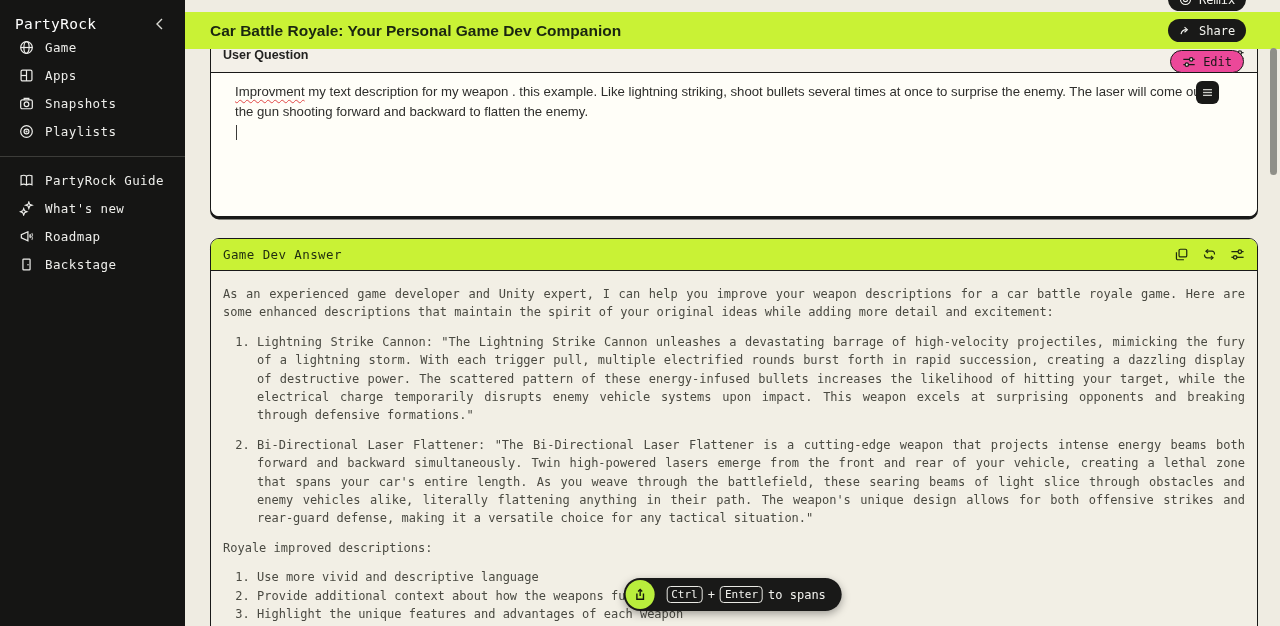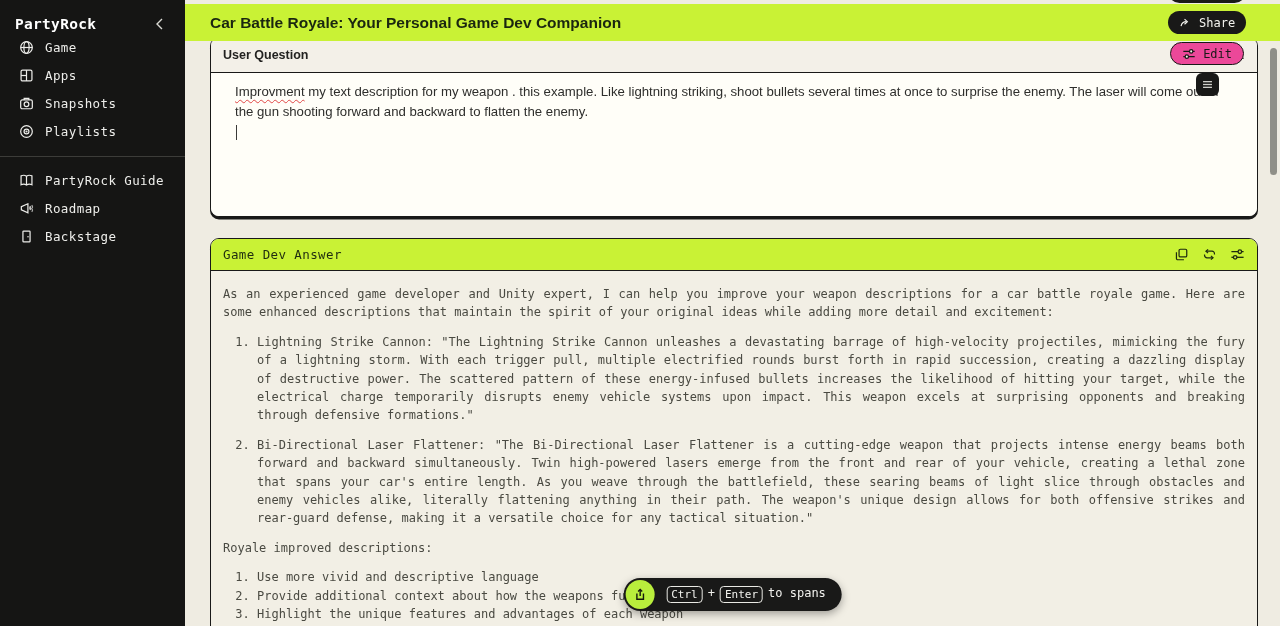--- a/index.html
+++ b/index.html
@@ -2,32 +2,32 @@
 <html><head>
 <meta charset="utf-8">
 <style>
   * { margin:0; padding:0; box-sizing:border-box; }
   html,body { width:1280px; height:626px; overflow:hidden; }
   body { position:relative; background:#efece2; font-family:"Liberation Sans",sans-serif; }
 
   
   .sidebar { position:absolute; left:0; top:0; width:185px; height:626px; background:#151514; color:#efefec; z-index:30; }
   .logo-row { display:flex; align-items:center; justify-content:space-between; padding:15px 16px 0 15px; }
-  .logo { font-family:"DejaVu Sans Mono",monospace; font-weight:bold; font-size:14.5px; color:#ffffff; letter-spacing:0.3px; }
+  .logo { font-family:"DejaVu Sans Mono",monospace; font-weight:normal; font-size:14.5px; color:#ffffff; letter-spacing:0.3px; }
   .collapse-btn { width:18px; height:18px; display:flex; align-items:center; justify-content:center; cursor:pointer; color:#d9d9d4; }
   .generate-btn { margin:22px 13px 12px 13px; height:23px; background:#c9f235; color:#14170c; border:none; border-radius:5px;
     display:flex; align-items:center; justify-content:center; gap:8px; font-family:"DejaVu Sans Mono",monospace; font-size:12.5px; cursor:pointer; width:159px; }
   .nav { display:flex; flex-direction:column; }
   .nav-item { display:flex; align-items:center; gap:11px; padding:6.5px 19px; font-family:"DejaVu Sans Mono",monospace;
     font-size:12.5px; letter-spacing:0.4px; color:#ededea; cursor:pointer; }
   .nav-item svg { flex:0 0 auto; }
   .side-divider { border-top:1px solid #3c3c39; margin:11px 0 9px 0; }
 
   
-  .topbar { position:absolute; left:185px; top:4px; width:1095px; height:37px; background:#c9f235; display:flex; align-items:center; z-index:20; }
+  .topbar { position:absolute; left:185px; top:12px; width:1095px; height:37px; background:#c9f235; display:flex; align-items:center; z-index:20; }
   .app-title { margin-left:25px; font-size:15.5px; color:#1a2610; }
   .topbar-actions { margin-left:auto; margin-right:23px; display:flex; align-items:center; gap:8px;flex-direction:column; }
   .pill-btn { height:23px; padding:0 11px; border-radius:14px; background:#191918; color:#f3f3ef; border:none;
     display:flex; align-items:center; gap:7px; font-family:"DejaVu Sans Mono",monospace; font-size:12px; cursor:pointer; }
   .pill-btn.light { background:#ec4899; color:#191918; border:1.4px solid #191918; }
   .menu-btn { width:23px; height:23px; border-radius:6px; background:#191918; color:#cfcfca; border:none;
     display:flex; align-items:center; justify-content:center; cursor:pointer; }
 
   
   .main { position:absolute; left:185px; top:37px; width:1095px; height:589px; background:#efece2; overflow:hidden; }
@@ -58,21 +58,21 @@
   .ans-body ol.improvements { margin-bottom:0; }
   .ans-body ol.improvements li { margin-bottom:0; }
   .ans-middle { margin-top:11px; }
 
   
   .replay-pill { position:absolute; left:50%; transform:translateX(-50%); top:541px; height:33px; min-width:196px;
     background:#191918; border-radius:18px; display:flex; align-items:center; gap:12px; padding:0 16px 0 2px; z-index:25;
     box-shadow:0 3px 8px rgba(0,0,0,0.35); }
   .replay-circle { width:29px; height:29px; border-radius:50%; background:#b9ee3c; display:flex; align-items:center; justify-content:center;
     color:#16180d; cursor:pointer; flex:0 0 auto; }
-  .replay-text { display:flex; align-items:flex-start; gap:5px; font-family:"DejaVu Sans Mono",monospace; font-size:12px; color:#f2f2ee; white-space:nowrap; }
+  .replay-text { display:flex; align-items:center; gap:5px; font-family:"DejaVu Sans Mono",monospace; font-size:12px; color:#f2f2ee; white-space:nowrap; }
   .kbd { border:1.1px solid #e9e9e4; border-radius:4px; padding:0.5px 4px; font-size:11px; line-height:14px; }
 
   
   .scroll-thumb { position:absolute; right:3px; top:48px; width:7px; height:127px; border-radius:4px; background:#8f8f88; z-index:40; cursor:grab; }
 </style>
 </head>
 <body>
 
 <nav class="sidebar">
   <div class="logo-row">
@@ -132,20 +132,29 @@
 
   <div class="nav">
     <div class="nav-item">
       <span style="display:flex">
         <svg width="15" height="15" viewBox="0 0 16 16" fill="none" stroke="#ededea" stroke-width="1.3">
           <path d="M8 3.4 C6.4 2.3 3.8 2.3 2.2 3.1 V12.6 C3.8 11.8 6.4 11.8 8 12.9 C9.6 11.8 12.2 11.8 13.8 12.6 V3.1 C12.2 2.3 9.6 2.3 8 3.4 Z"></path>
             <line x1="8" y1="3.4" x2="8" y2="12.9"></line>
         </svg>
       </span>
       <span>PartyRock Guide</span>
+    </div>
+    <div class="nav-item">
+      <span style="display:flex">
+        <svg width="15" height="15" viewBox="0 0 16 16" fill="none" stroke="#ededea" stroke-width="1.2">
+          <path d="M5 8 L6 10.5 L8.5 11.5 L6 12.5 L5 15 L4 12.5 L1.5 11.5 L4 10.5 Z"></path>
+          <path d="M10.5 1 L11.4 3.6 L14 4.5 L11.4 5.4 L10.5 8 L9.6 5.4 L7 4.5 L9.6 3.6 Z"></path>
+        </svg>
+      </span>
+      <span>What's new</span>
     </div>
     <div class="nav-item">
       <span style="display:flex">
         <svg width="15" height="15" viewBox="0 0 16 16" fill="none" stroke="#ededea" stroke-width="1.3">
           <path d="M9.5 3 L2.5 6 V9.5 L9.5 12.5 Z"></path>
             <path d="M11.5 5.5 q1.2 1 0 2 q1.2 1 0 2"></path>
             <path d="M13.5 4.5 q1.8 1.8 0 3.6 q1.8 1.8 0 3.4" opacity="0.7"></path>
         </svg>
       </span>
       <span>Roadmap</span>

